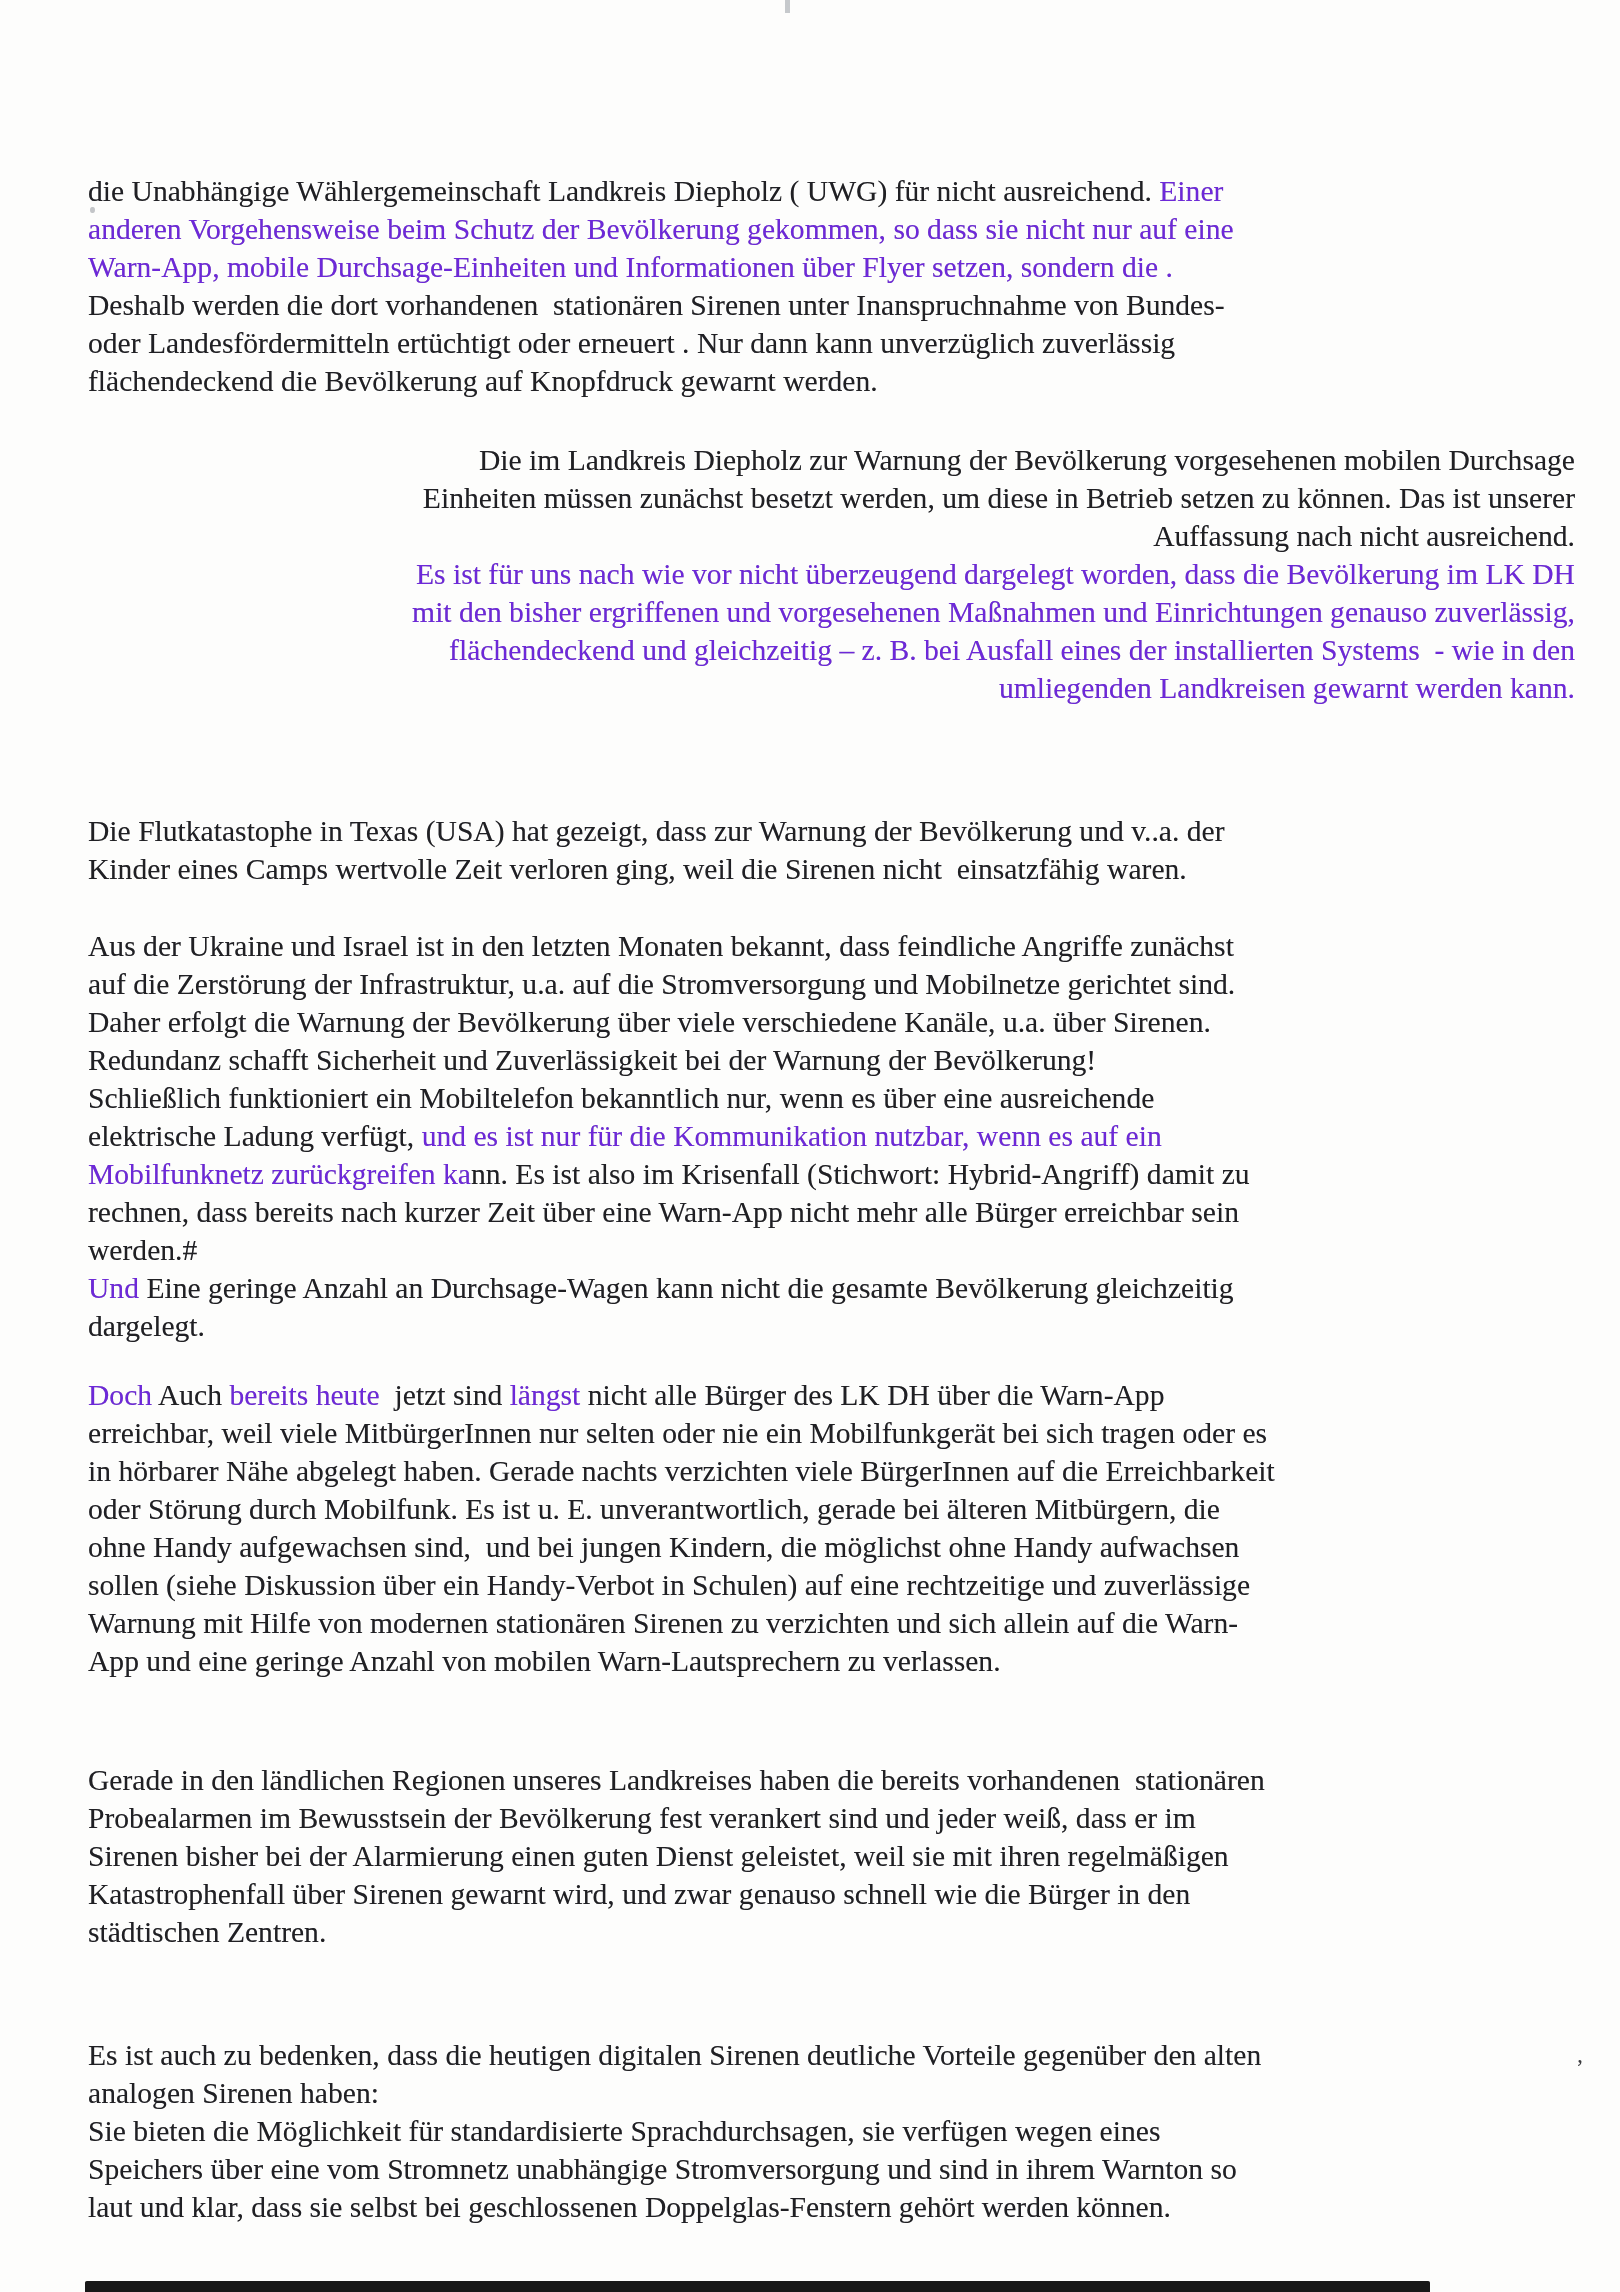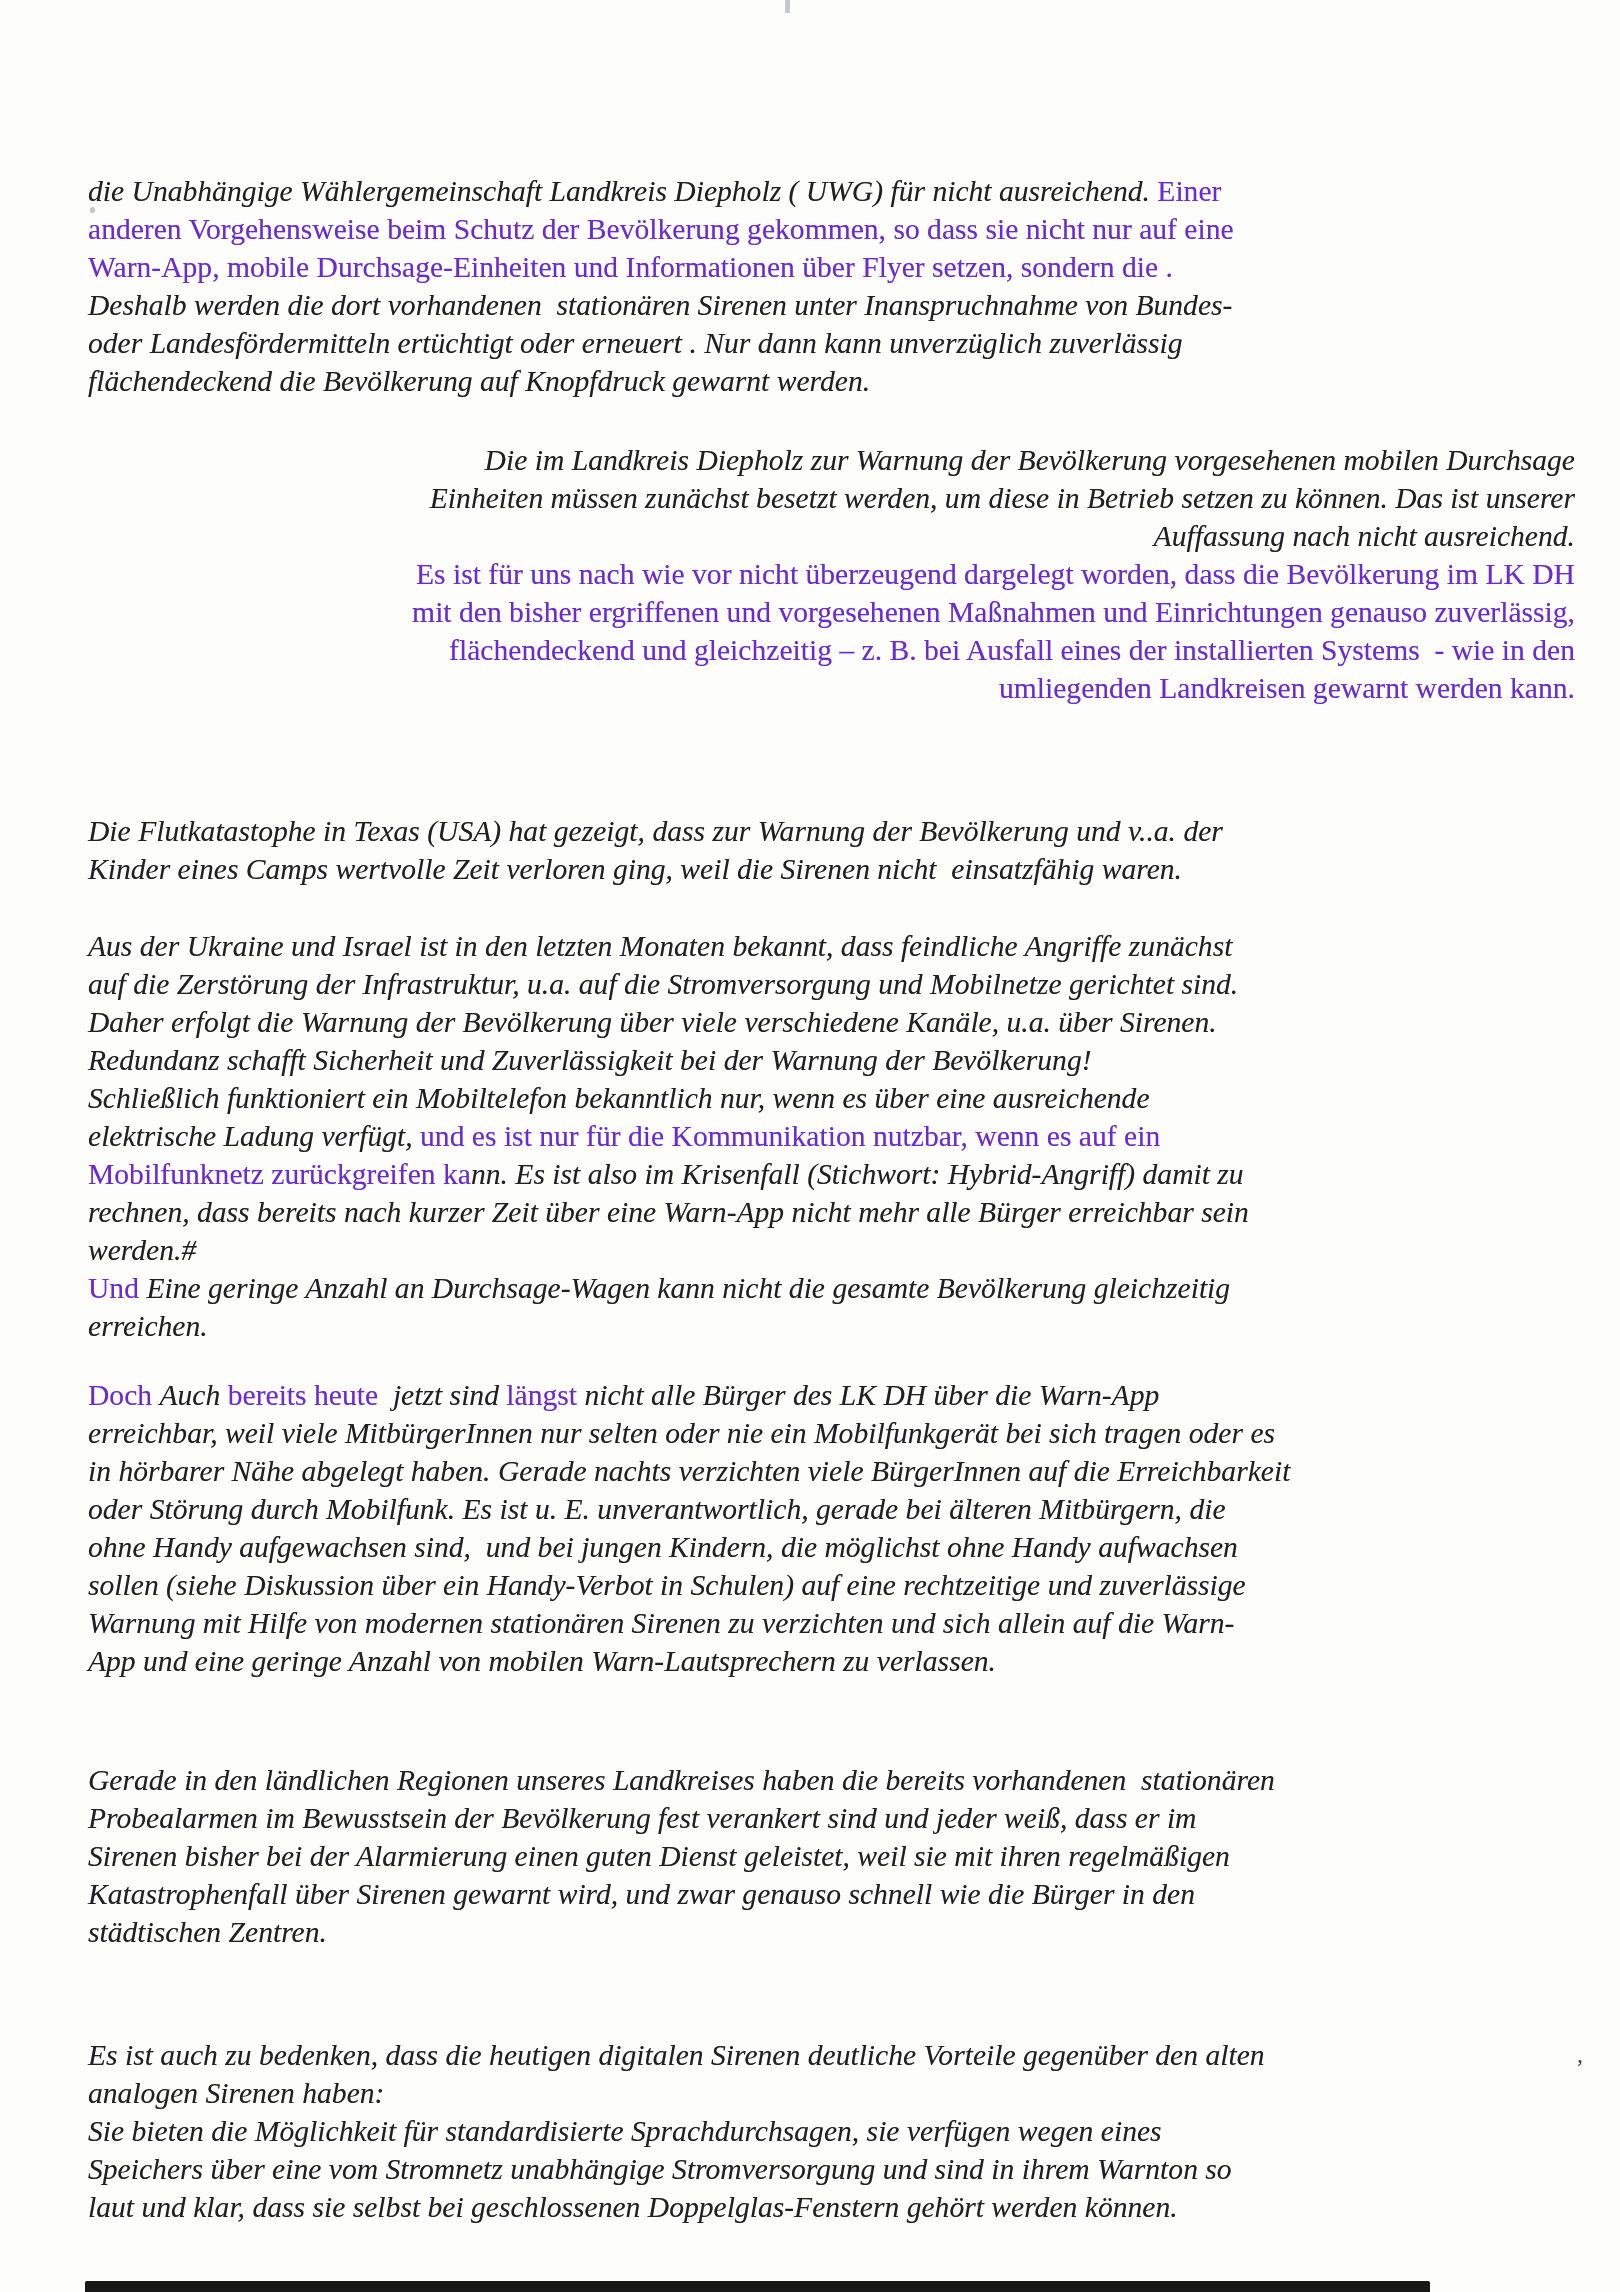--- a/index.html
+++ b/index.html
@@ -22,21 +22,21 @@
     width: 1487px;
     color: #1f1f23;
     font-size: 29.6px;
     line-height: 38px;
   }
   .para { margin: 0; }
   .line {
     white-space: pre;      
     height: 38px;
   }
-  .run-black { color: #202024; font-style: italic; }
+  .run-black { color: #202024; }
   .run-red   { color: #6d28d9; }
   
   .doc-body .line span {
     text-shadow: 0 0 0.4px rgba(40,40,45,0.35);
   }
   .run-red { text-shadow: 0 0 0.4px rgba(222,74,43,0.4); }
 
   
   .artifact-top-dash {
     position: absolute;
@@ -106,21 +106,21 @@
         <div class="line"><span class="run-black">Aus der Ukraine und Israel ist in den letzten Monaten bekannt, dass feindliche Angriffe zunächst</span></div>
         <div class="line"><span class="run-black">auf die Zerstörung der Infrastruktur, u.a. auf die Stromversorgung und Mobilnetze gerichtet sind.</span></div>
         <div class="line"><span class="run-black">Daher erfolgt die Warnung der Bevölkerung über viele verschiedene Kanäle, u.a. über Sirenen.</span></div>
         <div class="line"><span class="run-black">Redundanz schafft Sicherheit und Zuverlässigkeit bei der Warnung der Bevölkerung!</span></div>
         <div class="line"><span class="run-black">Schließlich funktioniert ein Mobiltelefon bekanntlich nur, wenn es über eine ausreichende</span></div>
         <div class="line"><span class="run-black">elektrische Ladung verfügt, </span><span class="run-red">und es ist nur für die Kommunikation nutzbar, wenn es auf ein</span></div>
         <div class="line"><span class="run-red">Mobilfunknetz zurückgreifen ka</span><span class="run-black">nn. Es ist also im Krisenfall (Stichwort: Hybrid-Angriff) damit zu</span></div>
         <div class="line"><span class="run-black">rechnen, dass bereits nach kurzer Zeit über eine Warn-App nicht mehr alle Bürger erreichbar sein</span></div>
         <div class="line"><span class="run-black">werden.#</span></div>
         <div class="line"><span class="run-red">Und </span><span class="run-black">Eine geringe Anzahl an Durchsage-Wagen kann nicht die gesamte Bevölkerung gleichzeitig</span></div>
-        <div class="line"><span class="run-black">erreichen.</span></div>
+        <div class="line"><span class="run-black">dargelegt.</span></div>
       </div>
       <div class="para" style="margin-top: 31px;">
         <div class="line"><span class="run-red">Doch </span><span class="run-black">Auch </span><span class="run-red">bereits heute </span><span class="run-black"> jetzt sind </span><span class="run-red">längst </span><span class="run-black">nicht alle Bürger des LK DH über die Warn-App</span></div>
         <div class="line"><span class="run-black">erreichbar, weil viele MitbürgerInnen nur selten oder nie ein Mobilfunkgerät bei sich tragen oder es</span></div>
         <div class="line"><span class="run-black">in hörbarer Nähe abgelegt haben. Gerade nachts verzichten viele BürgerInnen auf die Erreichbarkeit</span></div>
         <div class="line"><span class="run-black">oder Störung durch Mobilfunk. Es ist u. E. unverantwortlich, gerade bei älteren Mitbürgern, die</span></div>
         <div class="line"><span class="run-black">ohne Handy aufgewachsen sind,  und bei jungen Kindern, die möglichst ohne Handy aufwachsen</span></div>
         <div class="line"><span class="run-black">sollen (siehe Diskussion über ein Handy-Verbot in Schulen) auf eine rechtzeitige und zuverlässige</span></div>
         <div class="line"><span class="run-black">Warnung mit Hilfe von modernen stationären Sirenen zu verzichten und sich allein auf die Warn-</span></div>
         <div class="line"><span class="run-black">App und eine geringe Anzahl von mobilen Warn-Lautsprechern zu verlassen.</span></div>

